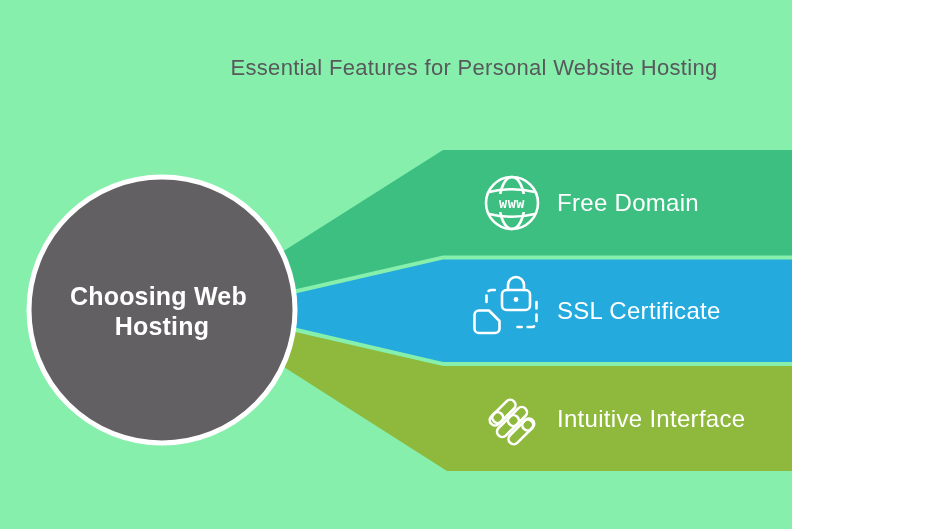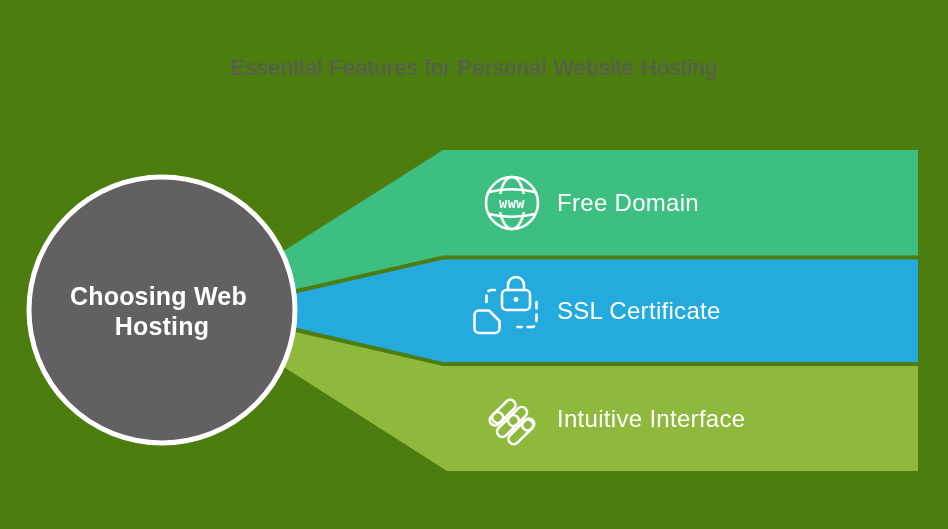--- a/index.html
+++ b/index.html
@@ -1,20 +1,20 @@
 <!DOCTYPE html>
 <html><head>
 <meta charset="utf-8">
 <style>
   html, body { margin: 0; padding: 0; background: #ffffff; }
   .stage {
     position: relative;
-    width: 948px;
+    width: 792px;
     height: 529px;
-    background: #4d7c0f;
+    background: #86efac;
     overflow: hidden;
     font-family: "Liberation Sans", "DejaVu Sans", sans-serif;
     text-decoration: underline;
   }
   svg text { user-select: none; }
   .diagram-title {
     font-size: 22px;
     letter-spacing: 0.3px;
     font-weight: 400;
   }

